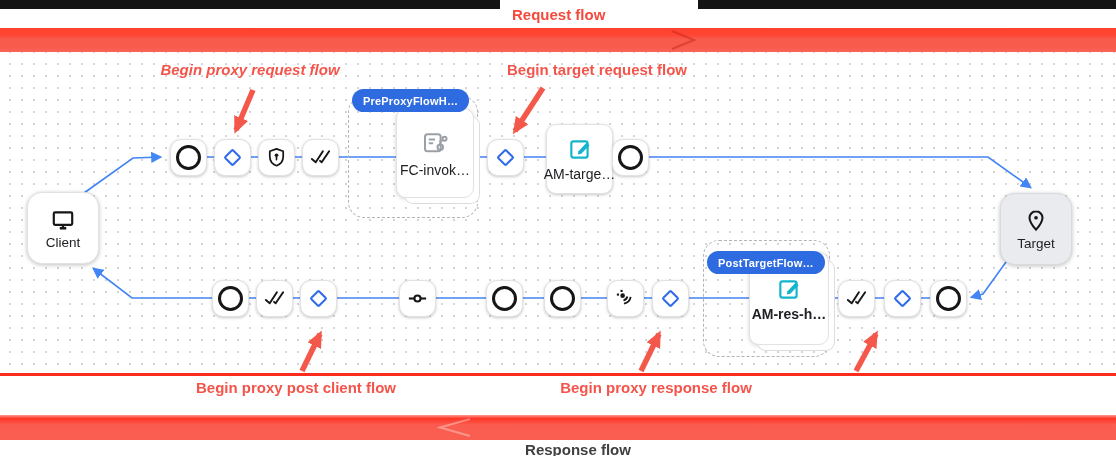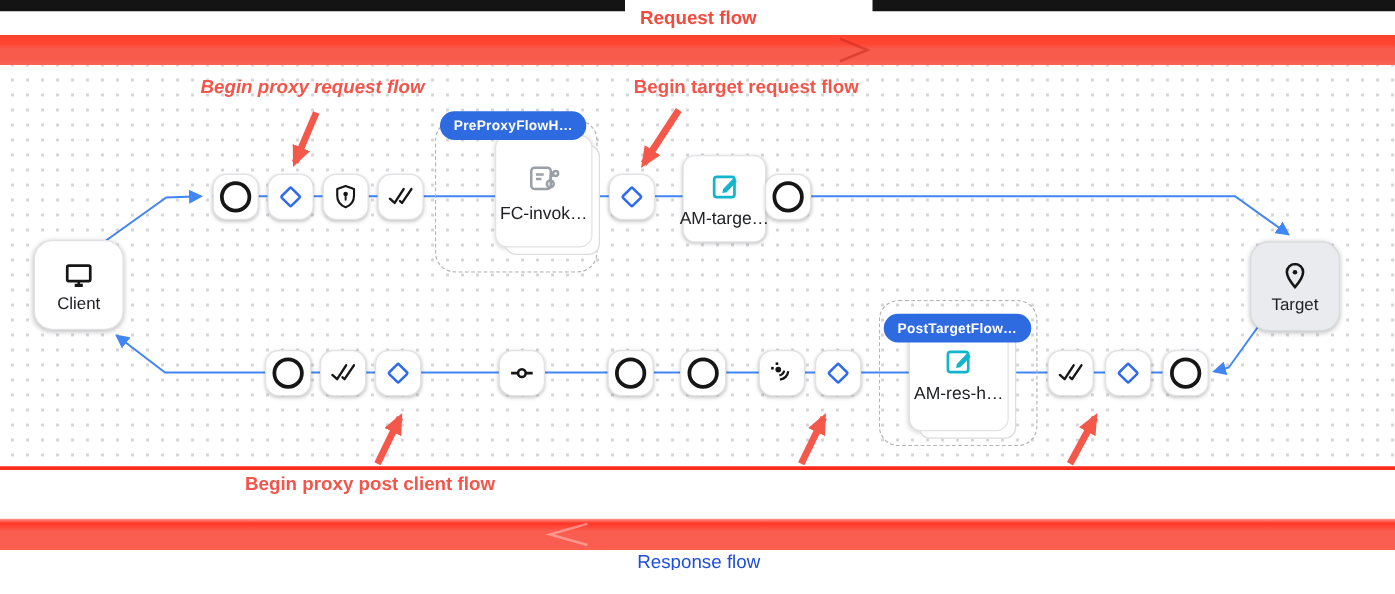--- a/index.html
+++ b/index.html
@@ -21,22 +21,22 @@
     top:28px;height:24px;
     background:linear-gradient(180deg,#ff4230 0%,#ff4533 30%,#f85a4b 45%,#f85a4b 78%,#fa6557 100%);
   }
   .band.response{
     top:415px;height:25px;
     background:linear-gradient(180deg,#ff9b8f 0%,#ff3526 14%,#fa5d4f 40%,#f95e50 100%);
   }
   .band svg{position:absolute;left:0;top:0;}
   .thin-red-line{position:absolute;left:0;top:373px;width:1116px;height:3px;background:#fb2c1e;z-index:1;}
   .response-label{
-    position:absolute;top:441px;left:449px;width:220px;text-align:center;
-    font-size:15px;font-weight:normal;color:#1d4ed8;z-index:2;
+    position:absolute;top:441px;left:468px;width:220px;text-align:center;
+    font-size:15px;font-weight:bold;color:#404040;z-index:2;
   }
   
   .canvas{
     position:absolute;left:0;top:52px;width:1116px;height:321px;
     background-image:radial-gradient(circle,#d4d4d6 1.1px,transparent 1.3px);
     background-size:12px 12px;background-position:4px 6px;
   }
   .edges-svg,.red-svg{position:absolute;left:0;top:0;width:1116px;height:475px;pointer-events:none;}
   .edges-svg{z-index:2;}
   .red-svg{z-index:5;}
@@ -216,21 +216,21 @@
         <path d="M17.4 10.4 A8.6 8.6 0 0 1 10.4 17.4"></path>
       </g>
     </svg>
   </div>
   <div class="node small" style="left:652px;top:280px;">
     <div class="diamond-glyph"></div>
   </div>
 
   <div class="dashed-group" style="left:703px;top:240px;width:127px;height:117px;"></div>
   <div class="badge" style="left:707px;top:227px;margin-top:24px;">PostTargetFlow…</div>
-  <div class="node policy-card stacked" style="left:705px;top:252px;width:80px;height:93px;">
+  <div class="node policy-card stacked" style="left:727px;top:252px;width:80px;height:93px;font-weight:bold;">
     <svg width="26" height="26" viewBox="0 0 24 24">
       <rect x="4" y="5" width="15" height="15" rx="2" fill="none" stroke="#12b5cb" stroke-width="2"></rect>
       <path d="M10.6 14 L18.2 6 L20.8 8.5 L13.2 16.4 L10 17 Z" fill="#12b5cb"></path>
     </svg>
     <div class="policy-label">AM-res-h…</div>
   </div>
 
   <div class="node small" style="left:838px;top:280px;">
     <svg width="23" height="23" viewBox="0 0 24 24">
       <g fill="none" stroke="#161616" stroke-width="2" stroke-linecap="round" stroke-linejoin="round">
@@ -257,20 +257,21 @@
       <path d="M543 88 L515 131" marker-end="url(#mr)"></path>
       <path d="M302 371 L320 334" marker-end="url(#mr)"></path>
       <path d="M641 371 L659 334" marker-end="url(#mr)"></path>
       <path d="M856 371 L876 334" marker-end="url(#mr)"></path>
     </g>
   </svg>
 
   <div class="ann" style="left:140px;top:61px;font-style:italic;">Begin proxy request flow</div>
   <div class="ann" style="left:186px;top:379px;">Begin proxy post client flow</div>
   <div class="ann" style="left:487px;top:61px;">Begin target request flow</div>
+  <div class="ann" style="left:546px;top:379px;">Begin proxy response flow</div>
 
   <div class="thin-red-line"></div>
   <div class="band response">
     <svg width="1116" height="25">
       <polyline points="470,4 440,12.5 470,21" fill="none" stroke="rgba(255,255,255,.35)" stroke-width="2"></polyline>
     </svg>
   </div>
   <div class="response-label">Response flow</div>
 
 </div>

